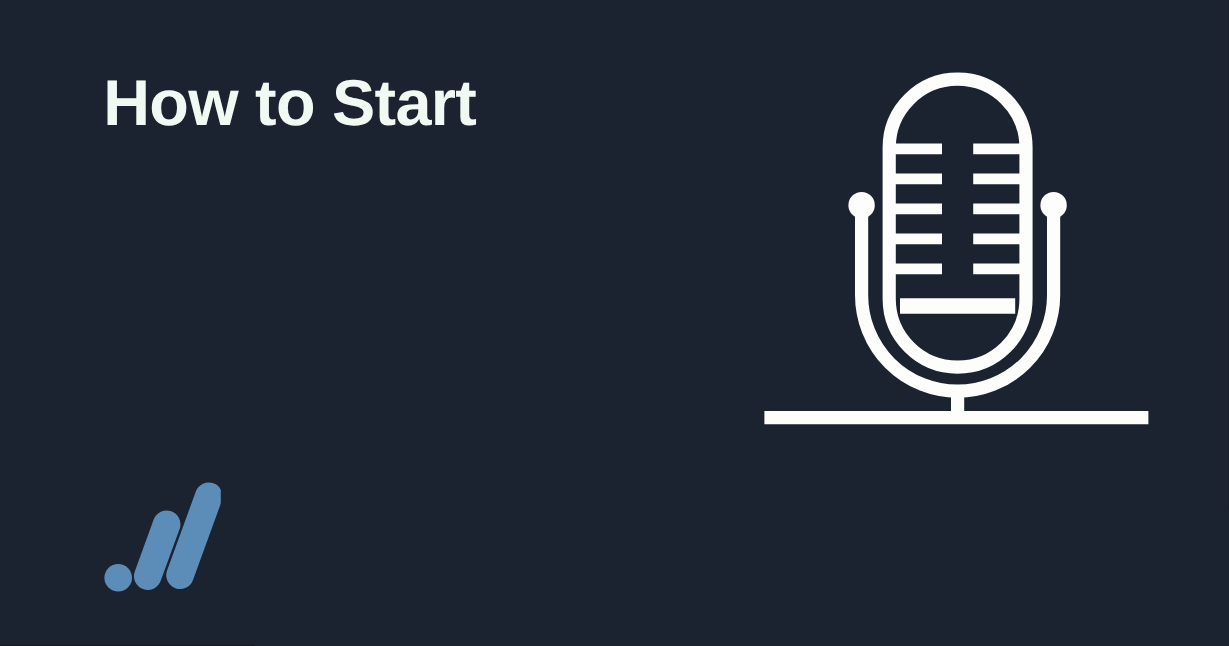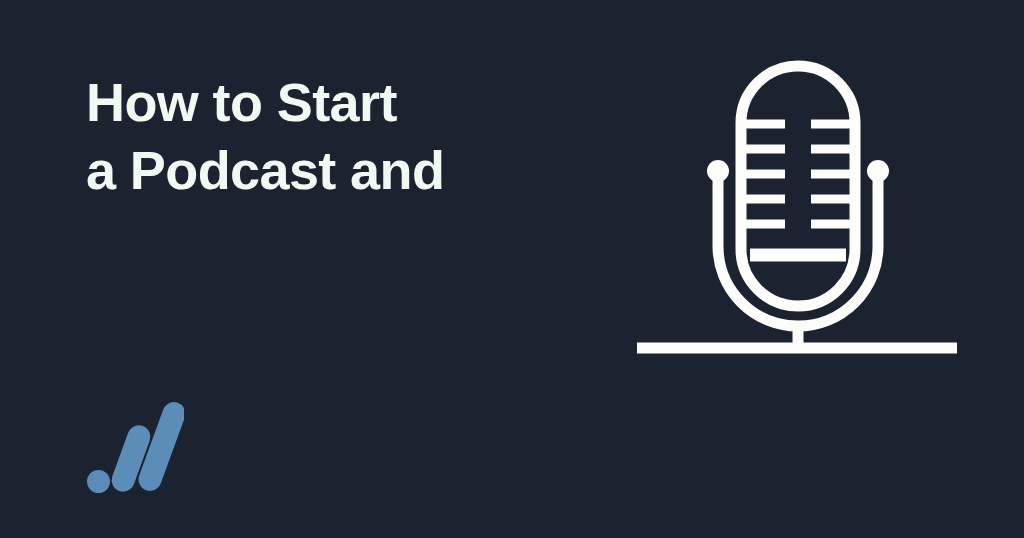--- a/index.html
+++ b/index.html
@@ -16,21 +16,21 @@
     width: 1024px;
     height: 538px;
     overflow: hidden;
     background: #1b2230;
   }
 
   
   .title-block {
     position: absolute;
     left: 86px;
-    top: 68px;
+    top: 52px;
     width: 540px;
   }
   .title-line {
     display: block;
     font-family: "Liberation Sans", sans-serif;
     font-weight: 700;
     font-size: 54px;
     line-height: 68px;
     letter-spacing: -0.6px;
     color: #f1faf2;
@@ -65,21 +65,20 @@
     height: 100%;
   }
 </style>
 </head>
 <body>
 
 <div id="canvas">
 
   <div class="title-block">
     <span class="title-line">How to Start</span>
-    <span class="title-line">a Podcast and</span>
   </div>
 
   <div class="brand-logo">
     <svg viewBox="0 0 100 98" xmlns="http://www.w3.org/2000/svg" aria-hidden="true">
       <g fill="#5b8db8">
 
         <circle cx="14.5" cy="83.5" r="11.5"></circle>
 
         <rect x="35.5" y="26" width="23" height="69" rx="11.5" ry="11.5" transform="rotate(20 47 60.5)"></rect>
 

